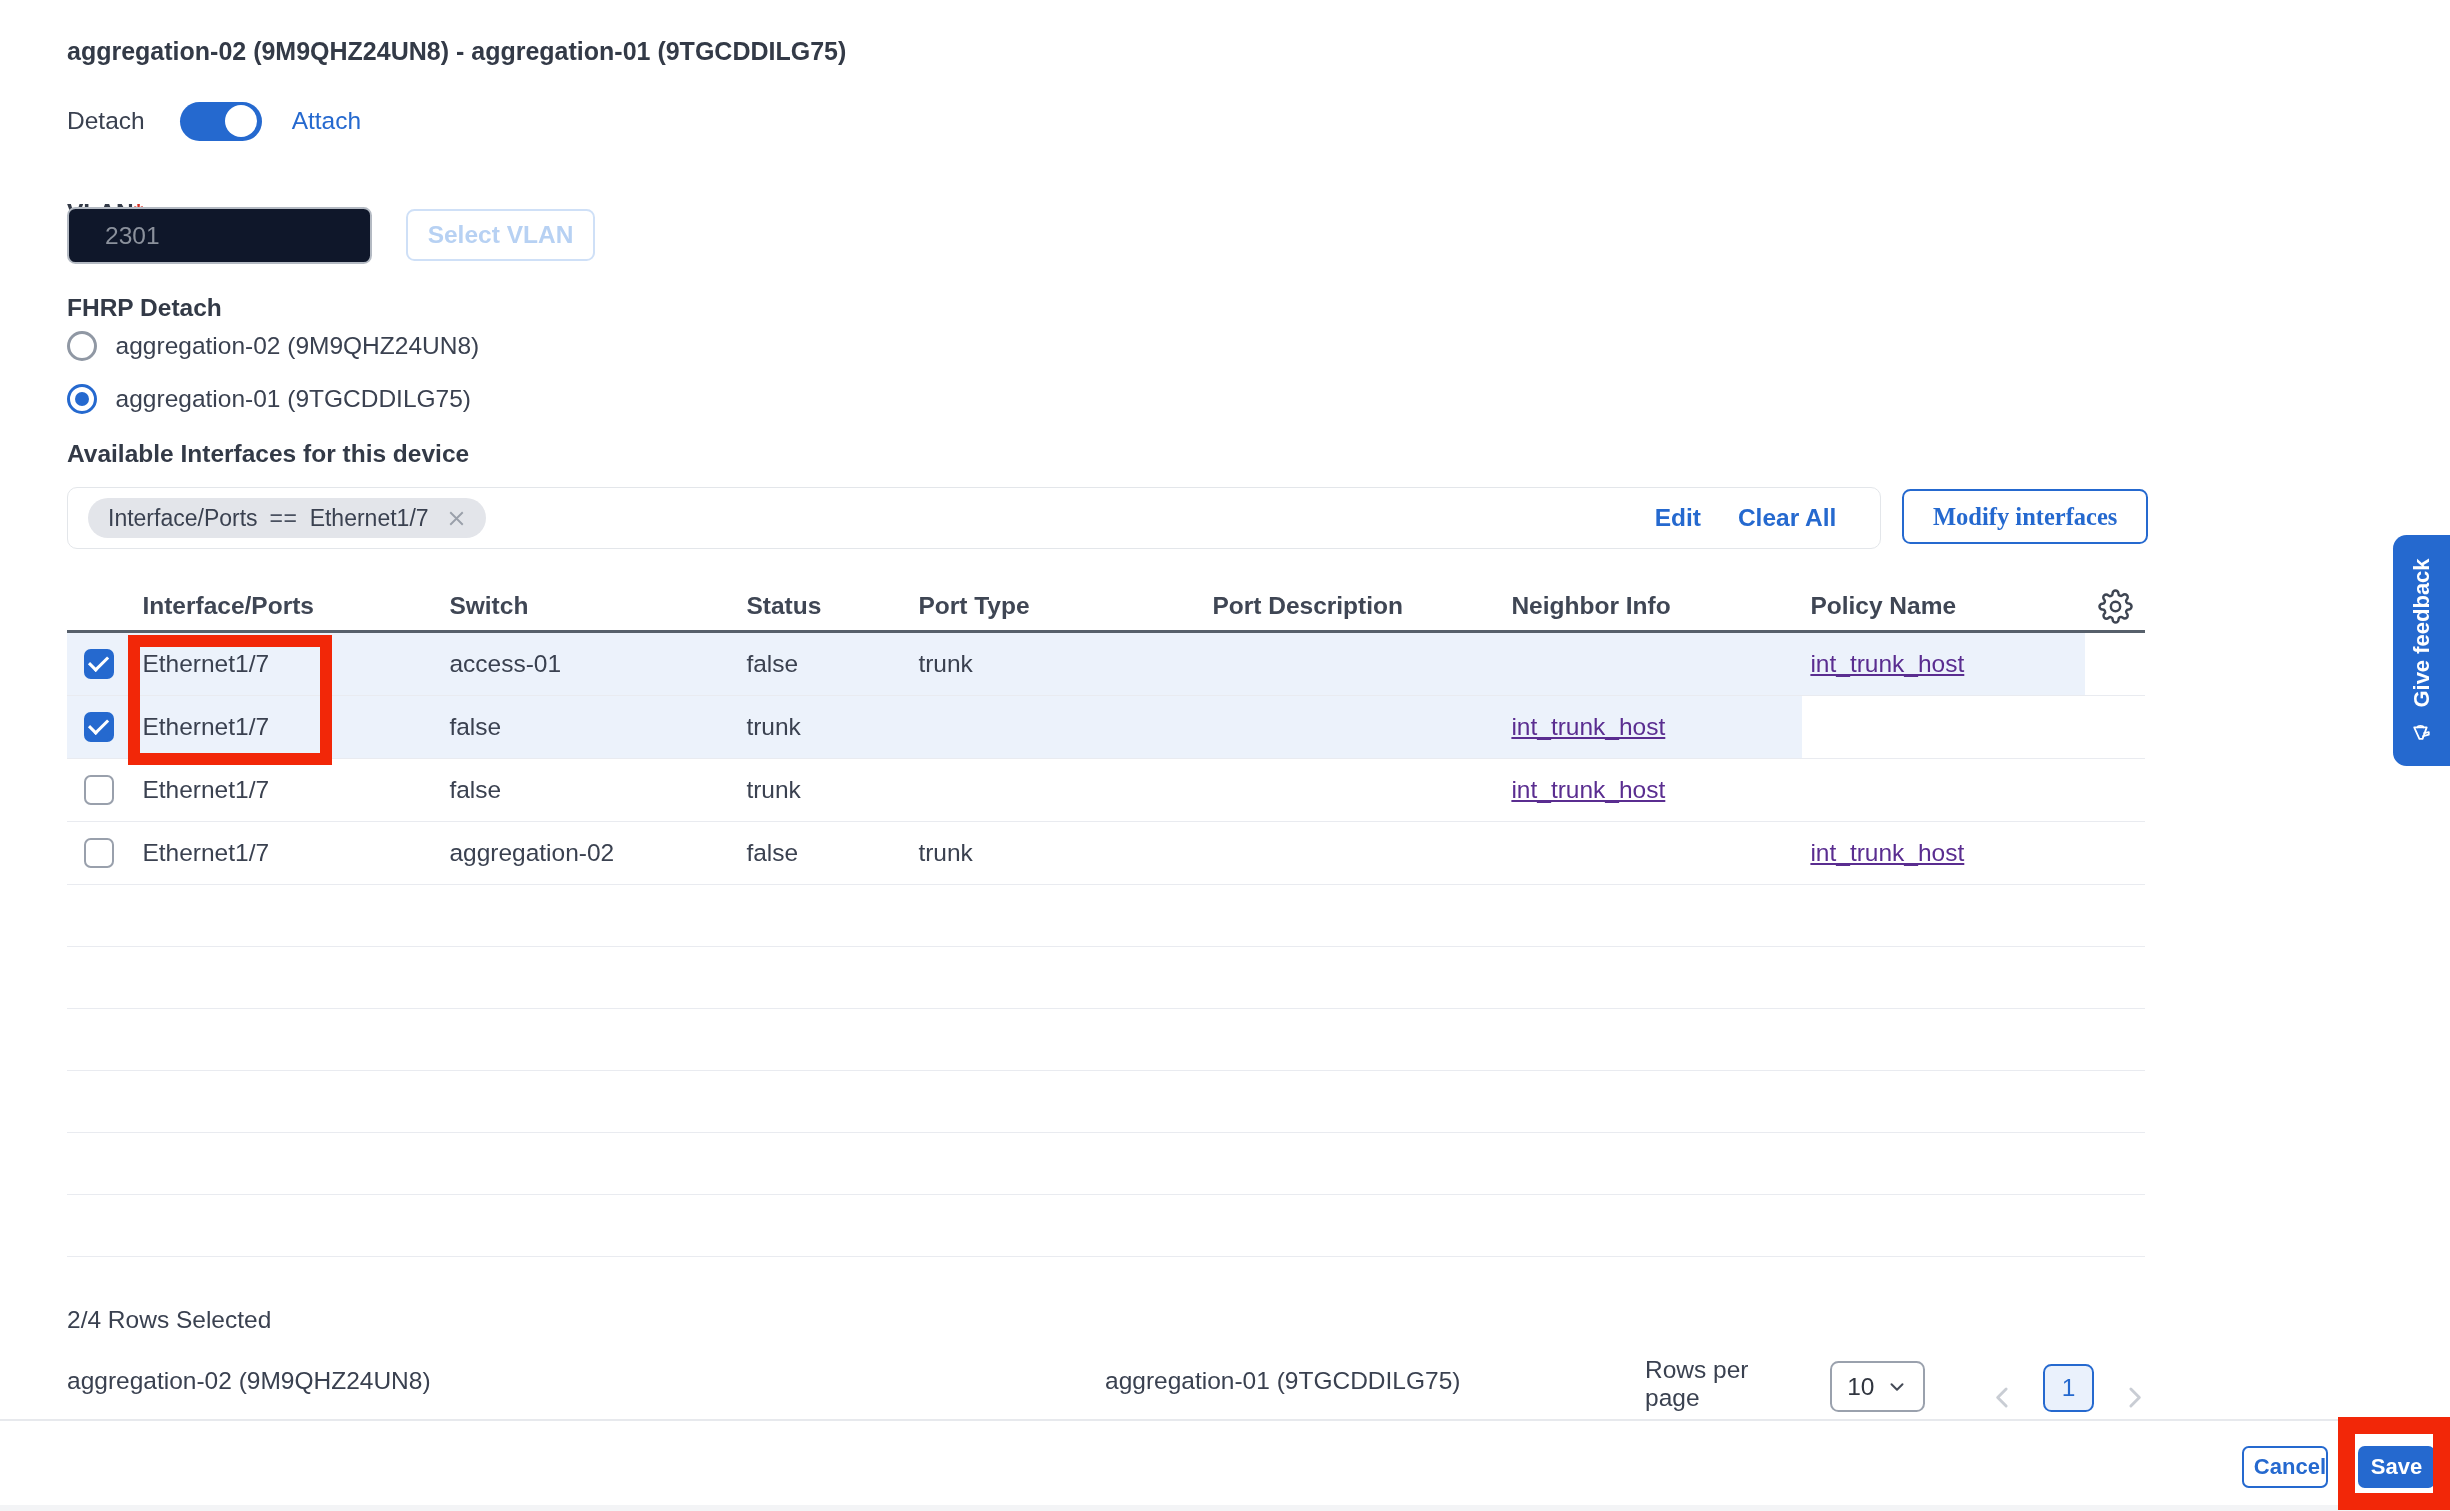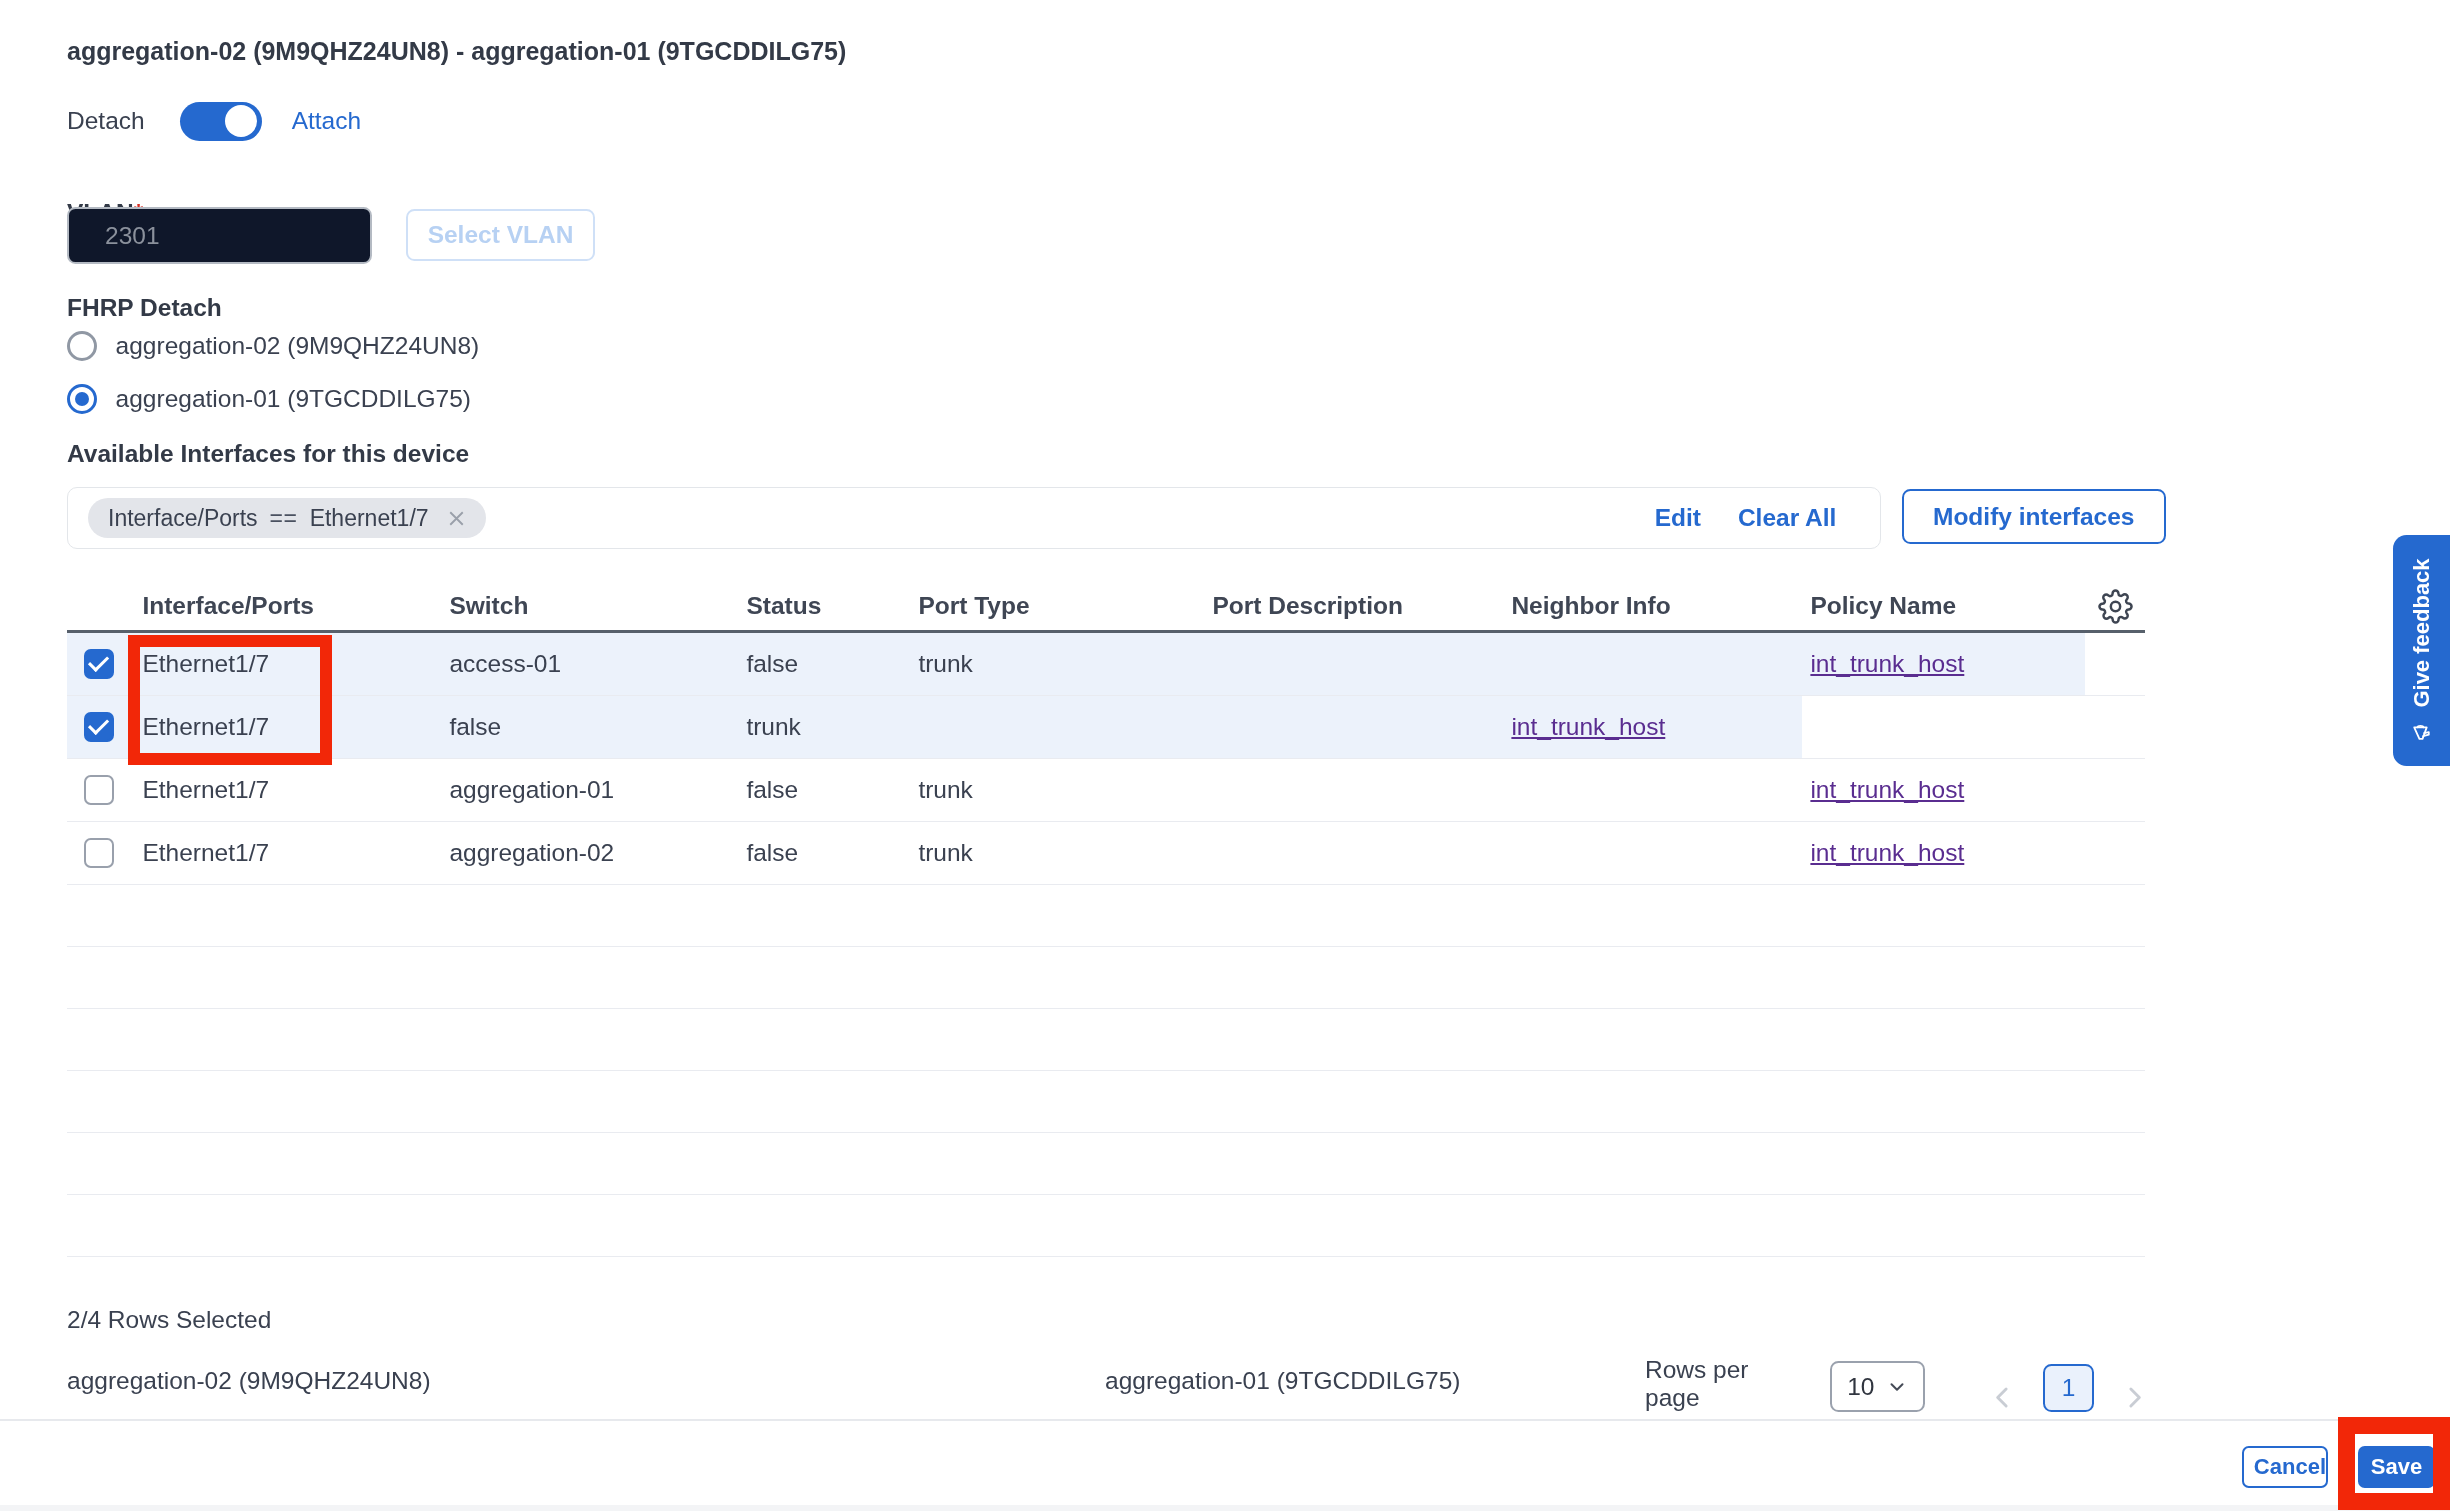--- a/index.html
+++ b/index.html
@@ -42,21 +42,21 @@
   .filter-bar { position:absolute; left:67px; top:487px; width:1814px; height:62px; border:1.7px solid #e3e6ea;
     border-radius:10px; background:#fff; display:flex; align-items:center; padding:0 20px; }
   .chip { display:flex; align-items:center; gap:11.8px; background:#e3e5ea; border-radius:20px; height:40px;
     padding:0 17px 0 20px; font-size:23px; color:#3a4150; cursor:pointer; }
   .chip .op { color:#4a5160; letter-spacing:0.8px; }
   .chip .x { display:flex; align-items:center; margin-left:3.4px; cursor:pointer; }
   .bar-actions { margin-left:auto; display:flex; align-items:center; gap:37px; padding-right:23.6px; }
   .bar-link { font-size:24.5px; font-weight:700; color:var(--blue); cursor:pointer; white-space:nowrap; }
   .modify-btn { position:absolute; left:1902px; top:489px; height:55px; padding:12px 29px; border:2.5px solid var(--blue);
     border-radius:8.4px; background:#fff; color:var(--blue); font-size:24.5px; font-weight:700;
-    font-family:Liberation Sans, sans-serif; cursor:pointer; }
+    font-family:Liberation Serif, serif; cursor:pointer; }
 
   
   .table { position:absolute; left:67px; top:582px; width:2078px; }
   .tr { display:grid; grid-template-columns:67px 307px 297px 172px 294px 299px 299px 283px 61px;
     align-items:center; }
   .thead { height:51px; border-bottom:3.4px solid #57606b; }
   .th { font-size:24.5px; font-weight:700; color:#3f4654; padding-left:8.4px; }
   .th-gear { display:flex; justify-content:center; padding-left:0; }
   .gear-btn { width:37px; height:37px; display:flex; align-items:center; justify-content:center; cursor:pointer; color:#3e4552; }
   .body-tr { height:63px; border-bottom:1.7px solid #e9ebf0; }
@@ -206,21 +206,20 @@
           <div class="td">
             <a class="plink">int_trunk_host</a>
           </div>
           <div class="td td-gear"></div>
         </div>
         <div class="tr body-tr">
           <div class="td td-cb">
             <span class="cb"></span>
           </div>
           <div class="td">Ethernet1/7</div>
-          <div class="td">aggregation-01</div>
           <div class="td">false</div>
           <div class="td">trunk</div>
           <div class="td"></div>
           <div class="td"></div>
           <div class="td">
             <a class="plink">int_trunk_host</a>
           </div>
           <div class="td td-gear"></div>
         </div>
         <div class="tr body-tr">

